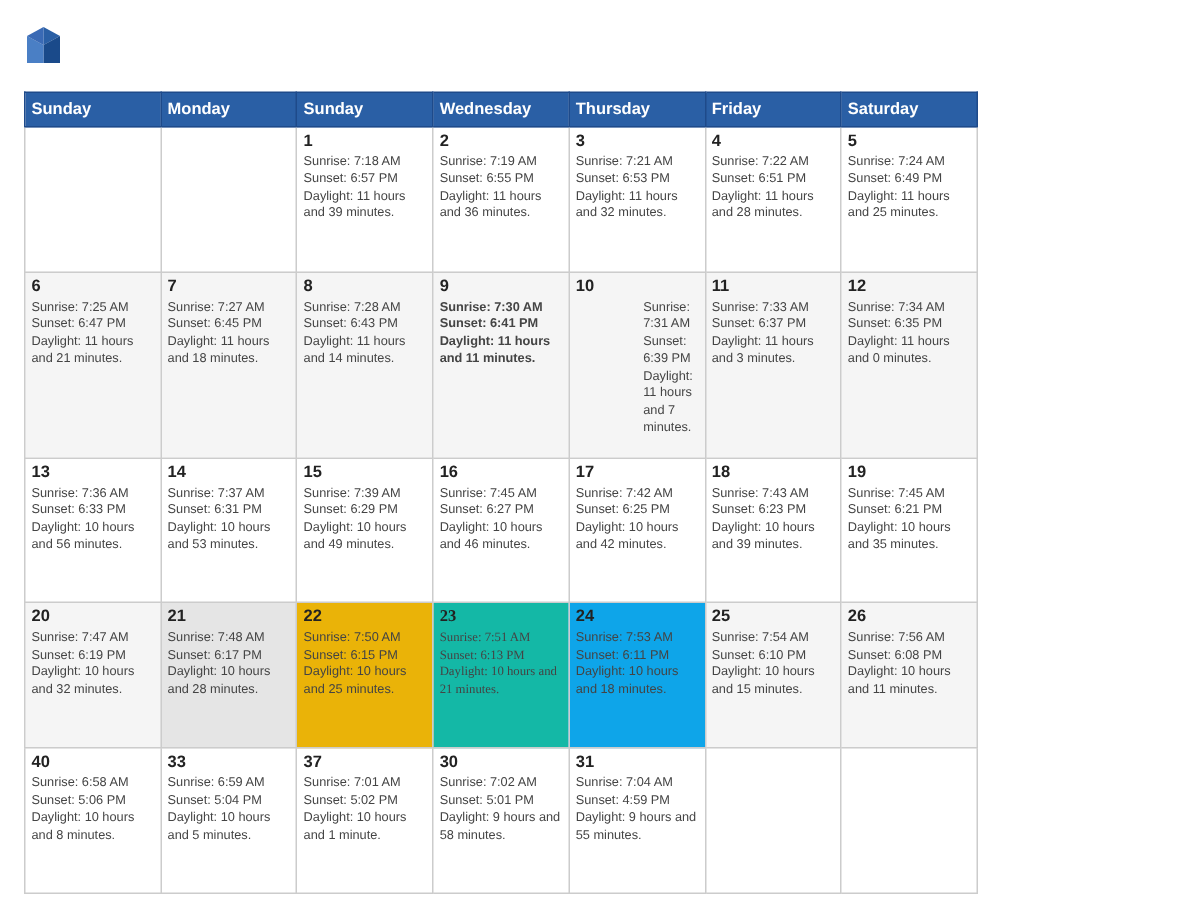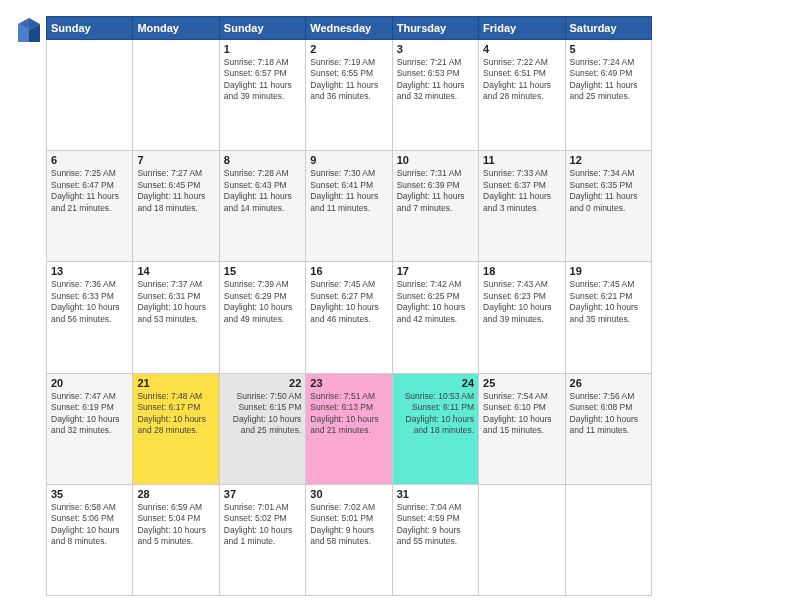--- a/index.html
+++ b/index.html
@@ -8,21 +8,21 @@
       background: #fff;
       width: 792px;
       height: 612px;
       overflow: hidden;
     }
     .page {
       width: 668px;
       height: 612px;
       padding: 16px;
       display: flex;
-      flex-direction: row;
+      flex-direction: column;
     }
     .header {
       display: flex;
       justify-content: space-between;
       align-items: flex-start;
       margin-bottom: 10px;
     }
     .logo {
       display: flex;
       align-items: center;
@@ -180,27 +180,27 @@
 Daylight: 11 hours and 18 minutes.</div>
           </td>
           <td style="background: rgb(245, 245, 245);">
             <span class="day-num">8</span>
             <div class="cell-text" style="white-space: pre-line;">Sunrise: 7:28 AM
 Sunset: 6:43 PM
 Daylight: 11 hours and 14 minutes.</div>
           </td>
           <td style="background: rgb(245, 245, 245);">
             <span class="day-num">9</span>
-            <div class="cell-text" style="white-space: pre-line;">Sunrise: 7:30 AM
+            <div class="cell-text" style="white-space: pre-line; font-weight: bold;">Sunrise: 7:30 AM
 Sunset: 6:41 PM
 Daylight: 11 hours and 11 minutes.</div>
           </td>
           <td style="background: rgb(245, 245, 245);">
             <span class="day-num">10</span>
-            <div class="cell-text" style="white-space: pre-line;">Sunrise: 7:31 AM
+            <div class="cell-text" style="white-space: pre-line; margin-left: 45px;">Sunrise: 7:31 AM
 Sunset: 6:39 PM
 Daylight: 11 hours and 7 minutes.</div>
           </td>
           <td style="background: rgb(245, 245, 245);">
             <span class="day-num">11</span>
             <div class="cell-text" style="white-space: pre-line;">Sunrise: 7:33 AM
 Sunset: 6:37 PM
 Daylight: 11 hours and 3 minutes.</div>
           </td>
           <td style="background: rgb(245, 245, 245);">
@@ -254,66 +254,66 @@
 Daylight: 10 hours and 35 minutes.</div>
           </td>
         </tr>
         <tr>
           <td style="background: rgb(245, 245, 245); margin-top: 28px;">
             <span class="day-num">20</span>
             <div class="cell-text" style="white-space: pre-line;">Sunrise: 7:47 AM
 Sunset: 6:19 PM
 Daylight: 10 hours and 32 minutes.</div>
           </td>
-          <td style="background: #fde047;">
+          <td style="background: #e5e5e5;">
             <span class="day-num">21</span>
             <div class="cell-text" style="white-space: pre-line;">Sunrise: 7:48 AM
 Sunset: 6:17 PM
 Daylight: 10 hours and 28 minutes.</div>
           </td>
-          <td style="background: #e5e5e5; text-align: right;">
+          <td style="background: #eab308;">
             <span class="day-num">22</span>
             <div class="cell-text" style="white-space: pre-line;">Sunrise: 7:50 AM
 Sunset: 6:15 PM
 Daylight: 10 hours and 25 minutes.</div>
           </td>
-          <td style="background: #f9a8d4;">
+          <td style="background: #14b8a6; font-family: Liberation Serif, serif;">
             <span class="day-num">23</span>
             <div class="cell-text" style="white-space: pre-line;">Sunrise: 7:51 AM
 Sunset: 6:13 PM
 Daylight: 10 hours and 21 minutes.</div>
           </td>
-          <td style="background: #5eead4; text-align: right;">
+          <td style="background: #0ea5e9;">
             <span class="day-num">24</span>
-            <div class="cell-text" style="white-space: pre-line;">Sunrise: 10:53 AM
+            <div class="cell-text" style="white-space: pre-line;">Sunrise: 7:53 AM
 Sunset: 6:11 PM
 Daylight: 10 hours and 18 minutes.</div>
           </td>
           <td style="background: rgb(245, 245, 245);">
             <span class="day-num">25</span>
             <div class="cell-text" style="white-space: pre-line;">Sunrise: 7:54 AM
 Sunset: 6:10 PM
 Daylight: 10 hours and 15 minutes.</div>
           </td>
           <td style="background: rgb(245, 245, 245); margin-left: 24px;">
             <span class="day-num">26</span>
             <div class="cell-text" style="white-space: pre-line;">Sunrise: 7:56 AM
 Sunset: 6:08 PM
 Daylight: 10 hours and 11 minutes.</div>
           </td>
         </tr>
         <tr>
           <td>
-            <span class="day-num">35</span>
+            <span class="day-num">40</span>
             <div class="cell-text" style="white-space: pre-line;">Sunrise: 6:58 AM
 Sunset: 5:06 PM
 Daylight: 10 hours and 8 minutes.</div>
           </td>
           <td>
-            <span class="day-num">28</span>
+            <span class="day-num">33</span>
             <div class="cell-text" style="white-space: pre-line;">Sunrise: 6:59 AM
 Sunset: 5:04 PM
 Daylight: 10 hours and 5 minutes.</div>
           </td>
           <td>
             <span class="day-num">37</span>
             <div class="cell-text" style="white-space: pre-line;">Sunrise: 7:01 AM
 Sunset: 5:02 PM
 Daylight: 10 hours and 1 minute.</div>
           </td>

